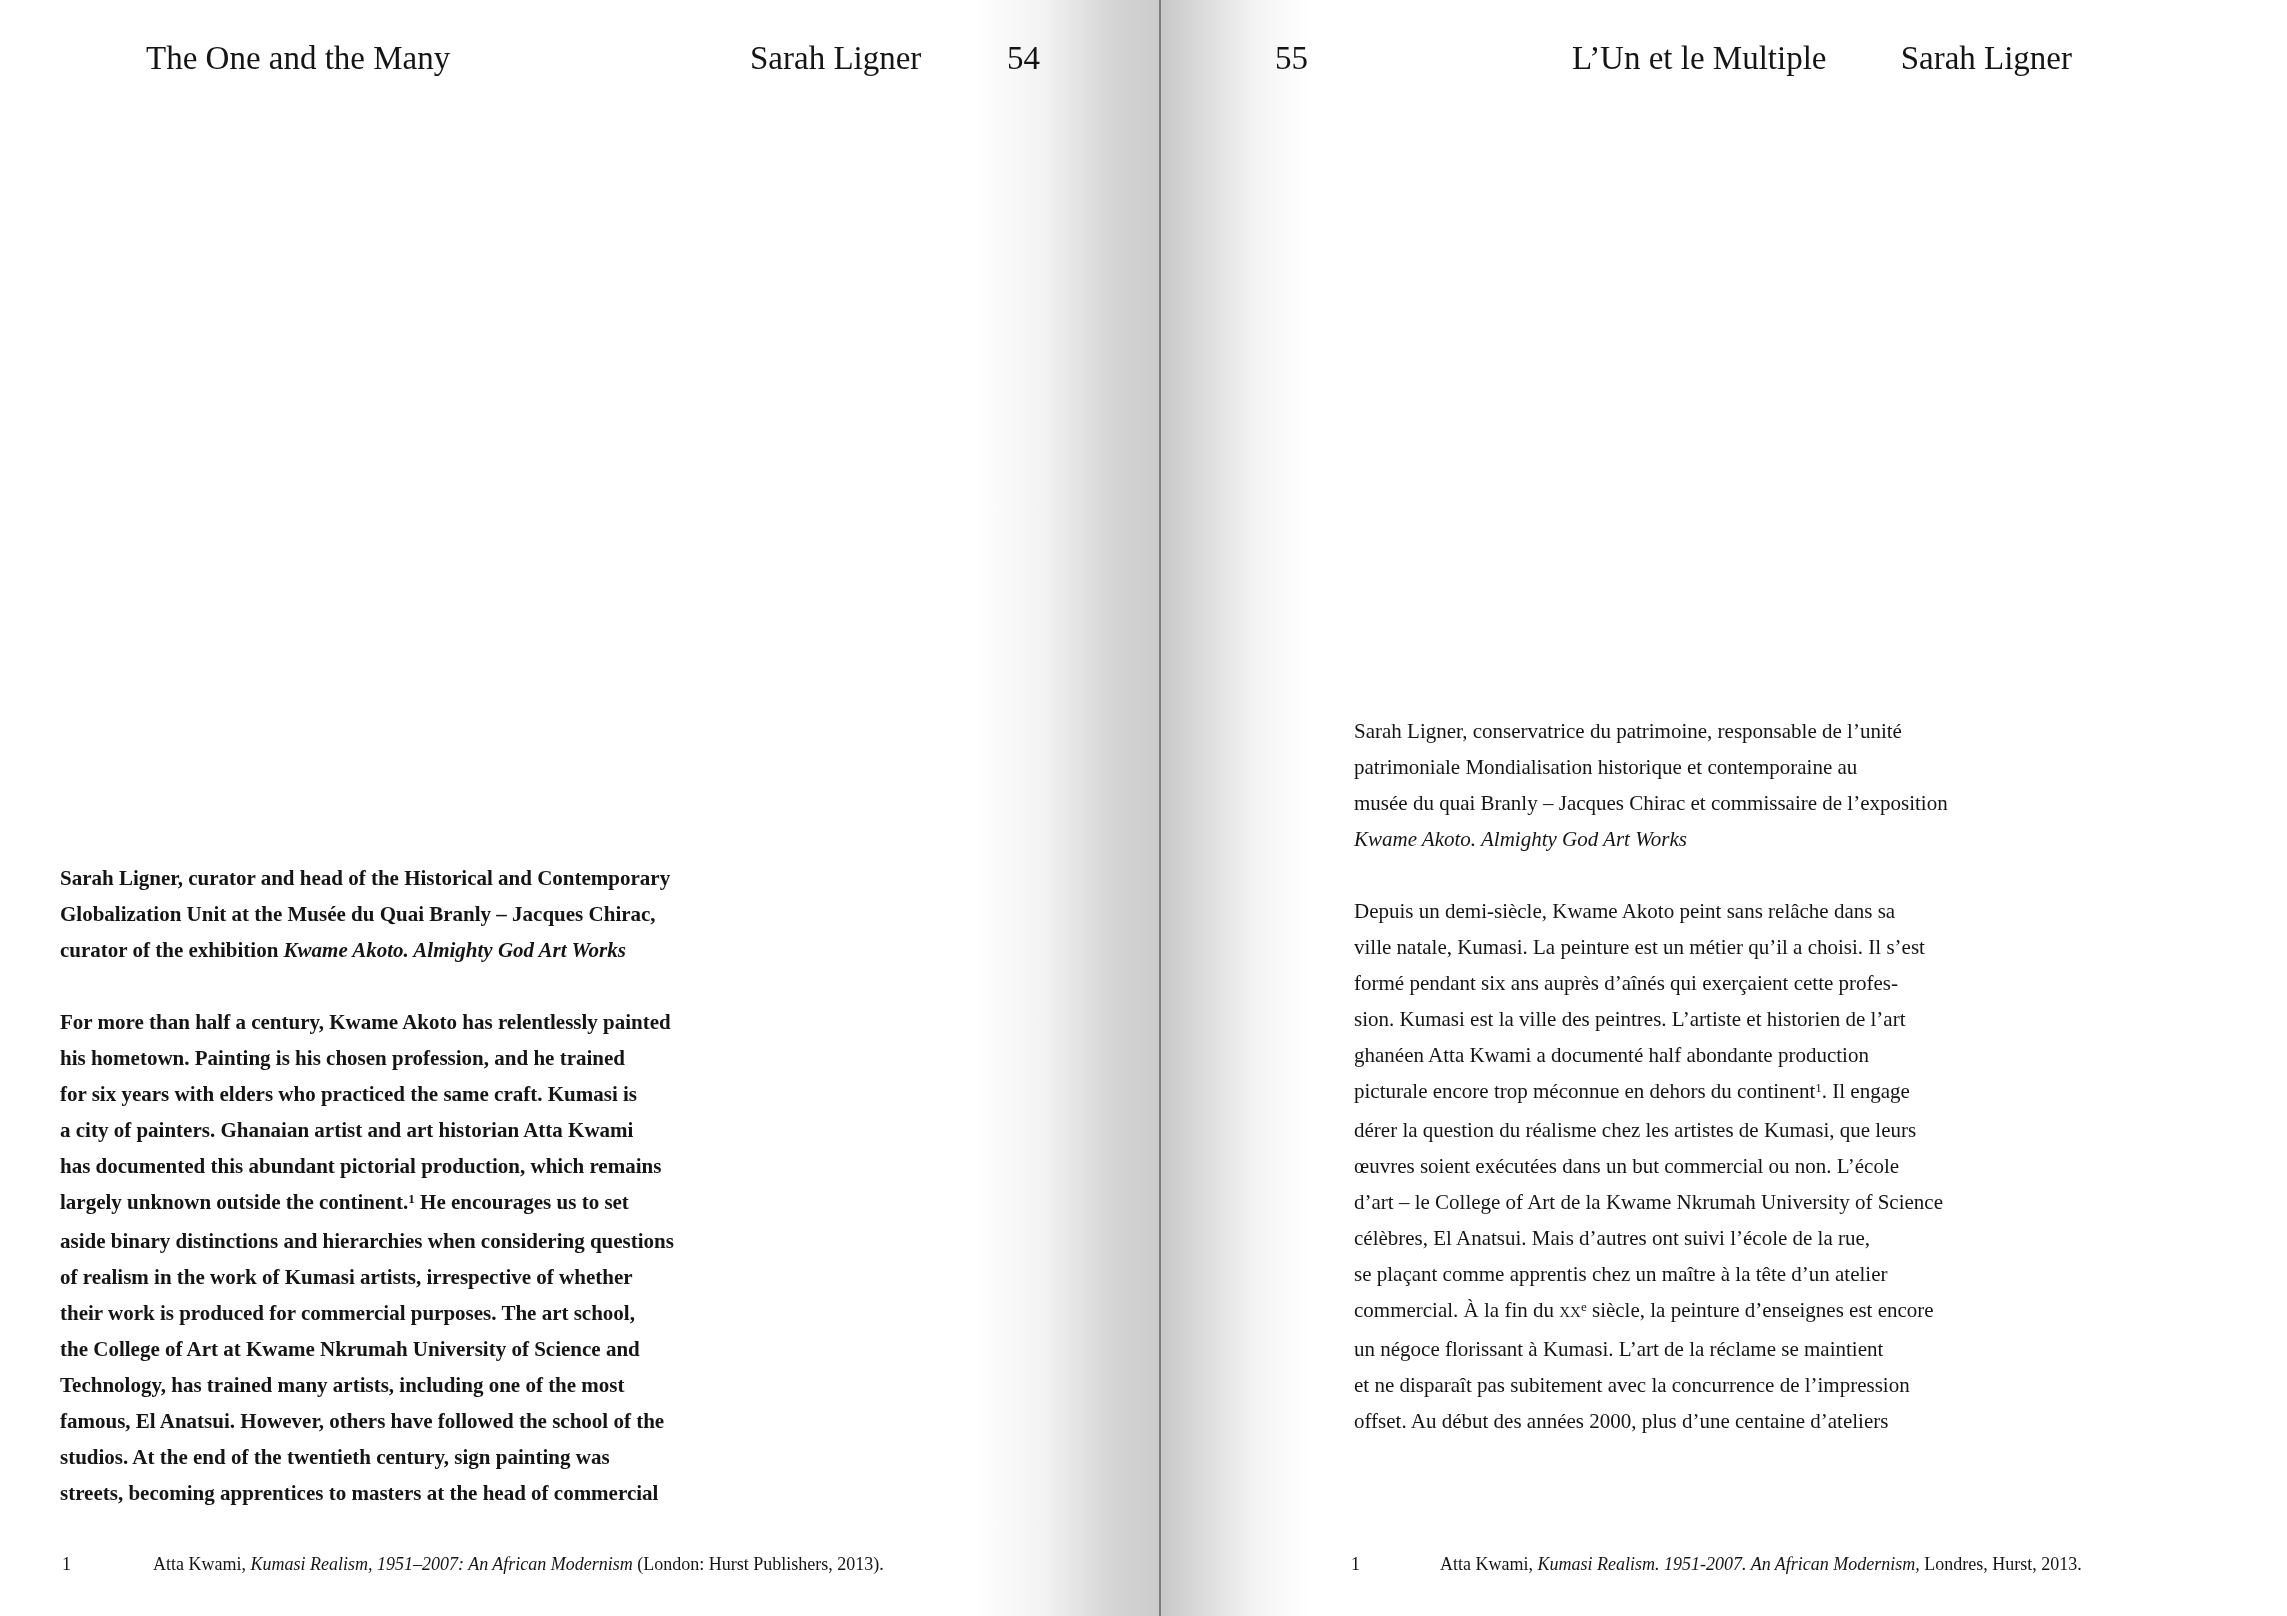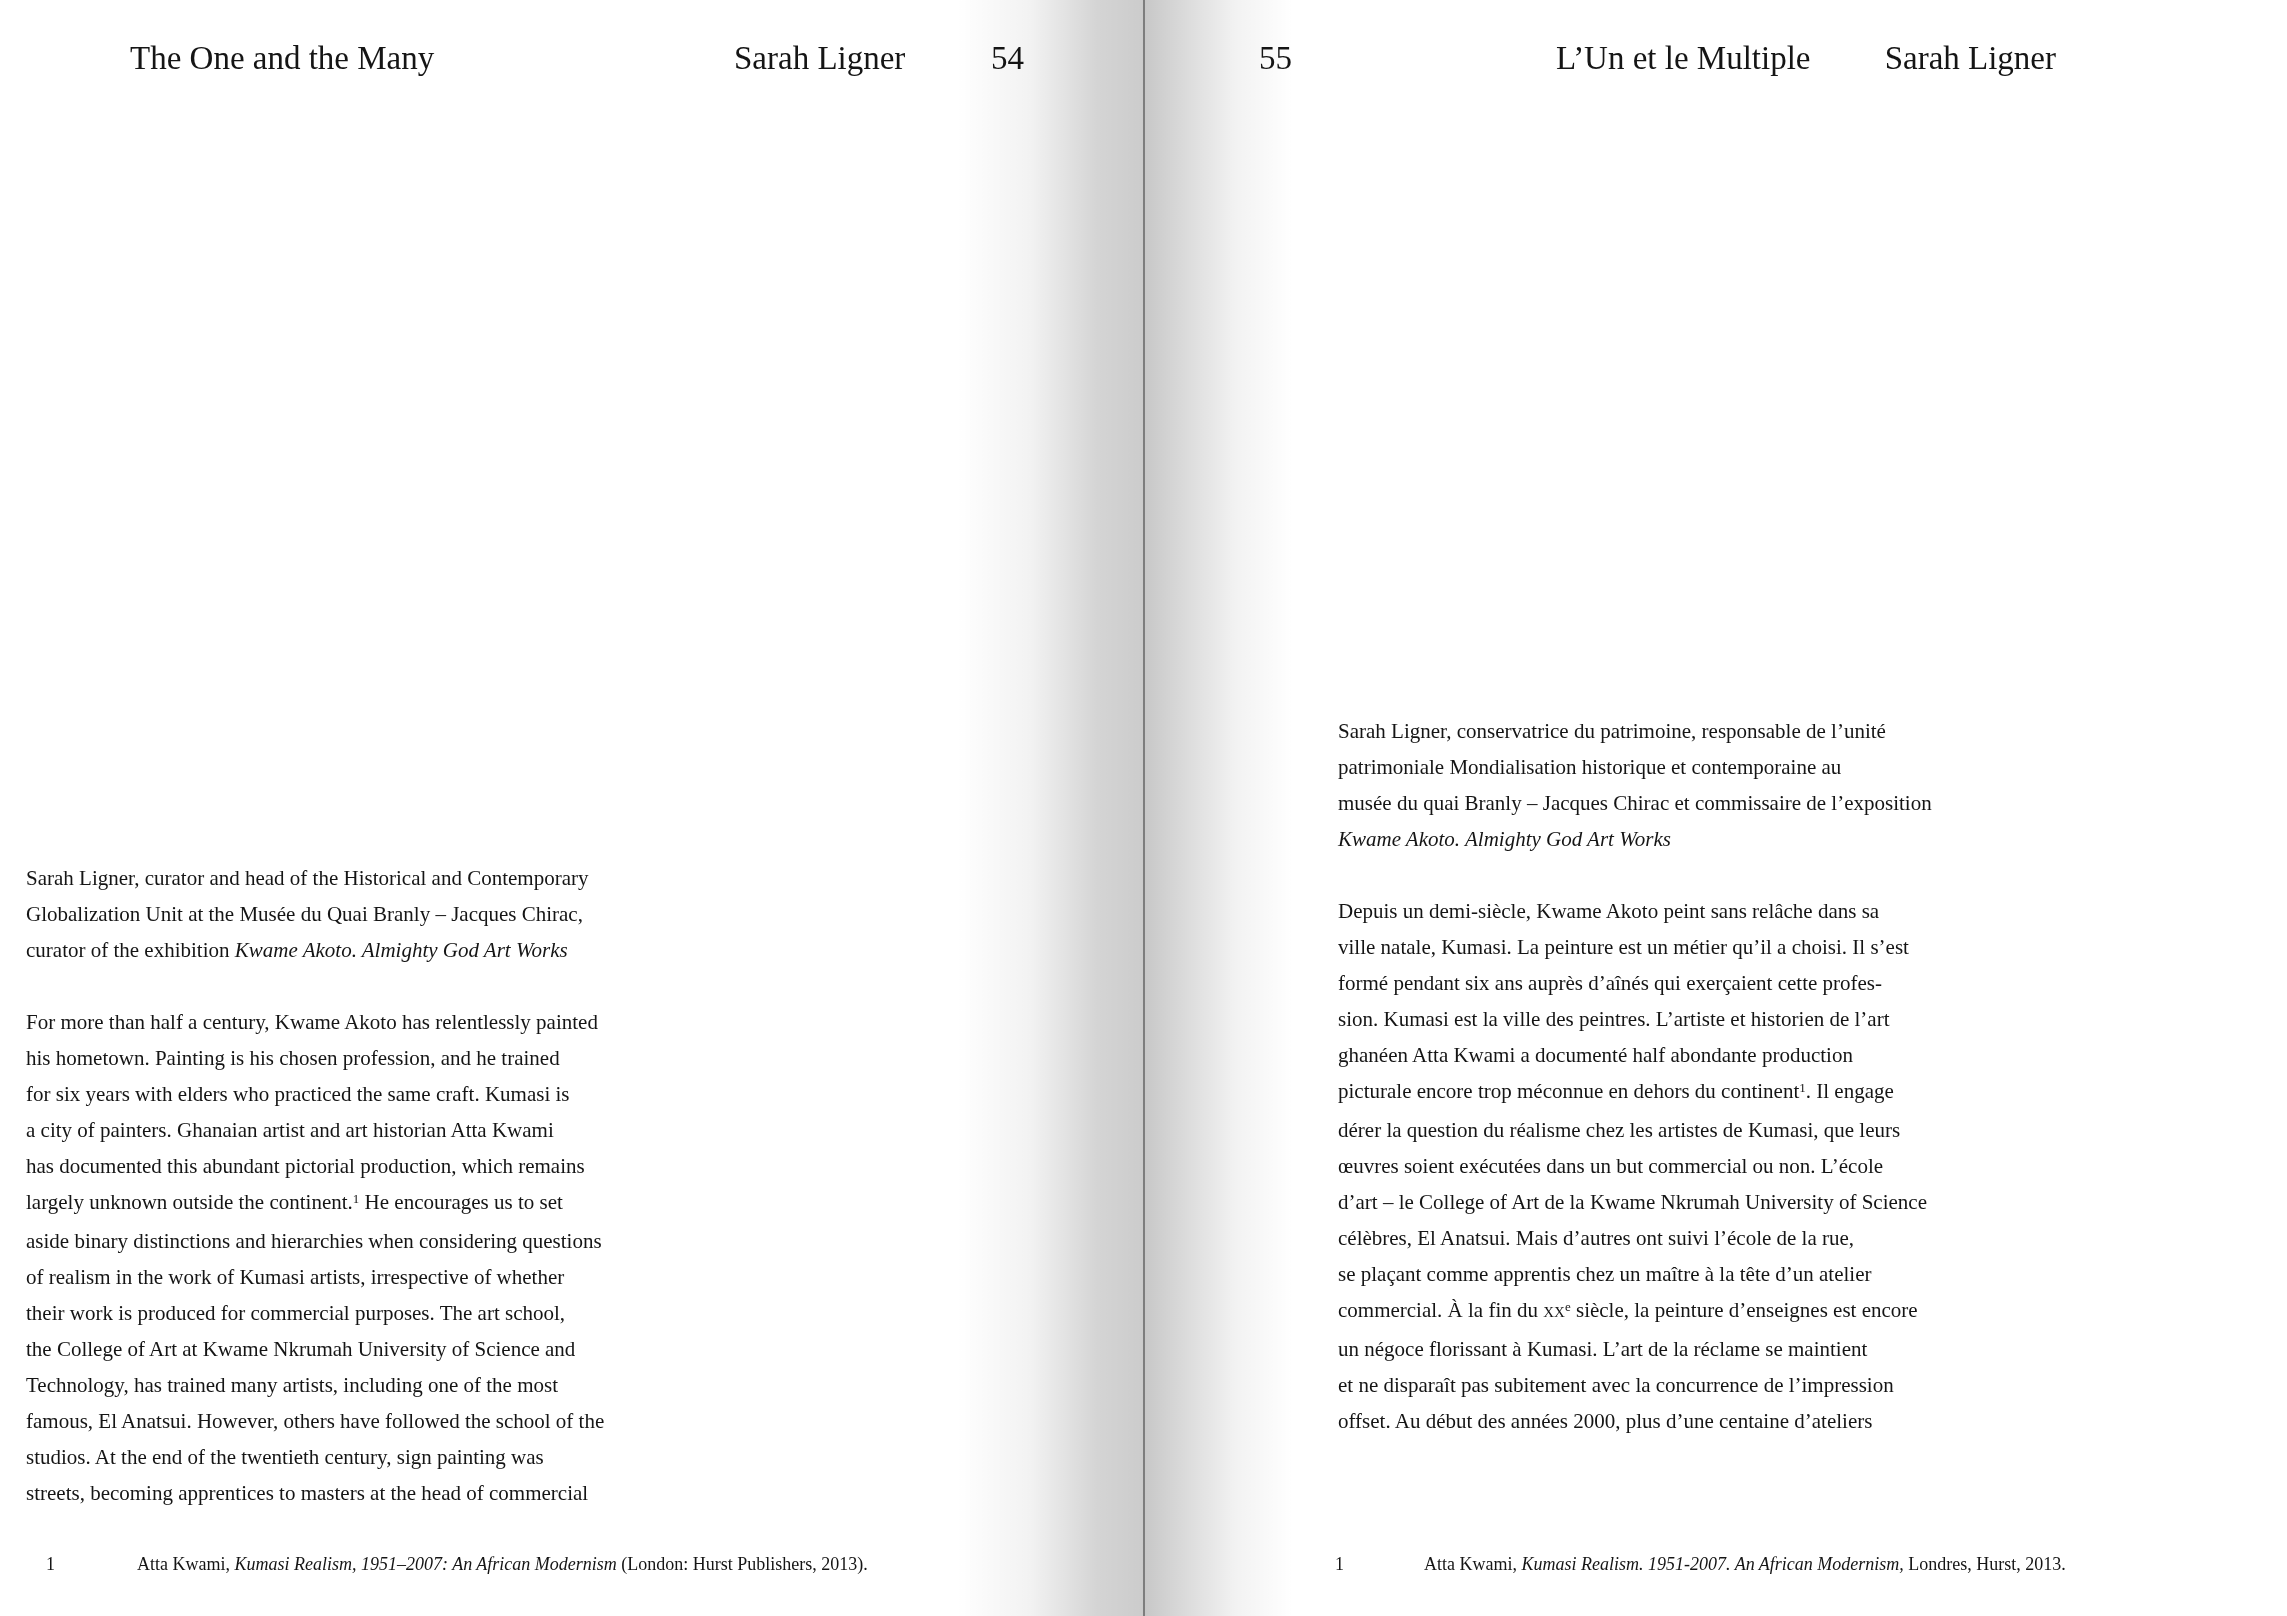--- a/index.html
+++ b/index.html
@@ -4,39 +4,40 @@
 <style>
   * { margin:0; padding:0; box-sizing:border-box; }
   html,body { background:#ffffff; }
   .spread {
     position:relative;
     width:2100px; height:1616px;
     background:#ffffff;
     overflow:hidden;
     font-family:"Liberation Serif","DejaVu Serif",serif;
     color:#151515;
+    margin-left:16px;
   }
   .hdr {
     position:absolute; top:39px;
     font-size:33px; line-height:1.2;
     white-space:nowrap;
   }
   .hdr-title-left   { left:130px; }
   .hdr-author-left  { left:734px; }
   .hdr-page-left    { left:991px; }
   .hdr-page-right   { left:1259px; }
   .hdr-title-right  { left:1556px; }
   .hdr-author-right { right:44px; }
 
   .txtblock {
     position:absolute;
     font-size:21px;
     line-height:36px;
   }
-  .txtblock-left  { left:26px;   top:860px; width:946px; }
+  .txtblock-left  { left:44px;   top:860px; width:946px;font-weight:bold; }
   .txtblock-right { left:1338px; top:713px; width:948px; }
   .intro { margin-bottom:36px; }
   .tline { white-space:nowrap; }
 
   .s-i   { font-style:italic; }
   .s-sup { font-size:0.62em; position:relative; top:-0.45em; }
   .s-sc  { font-variant:small-caps; }
 
   .footnote {
     position:absolute; top:1553px;

